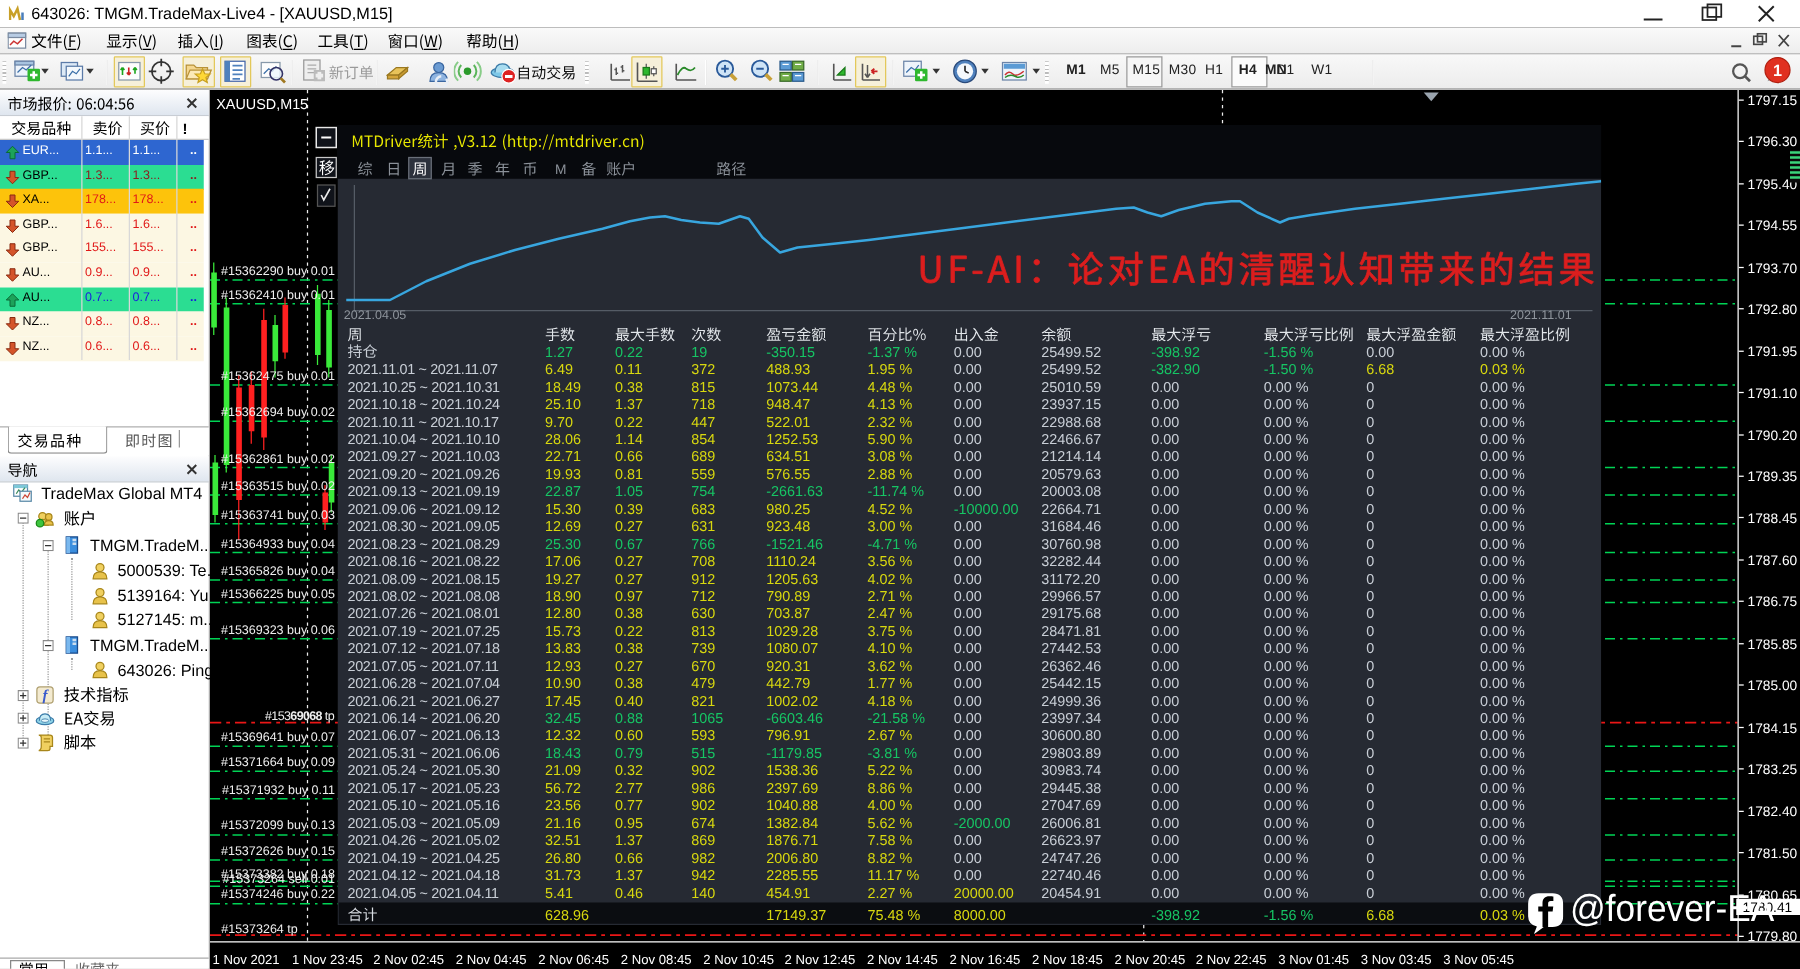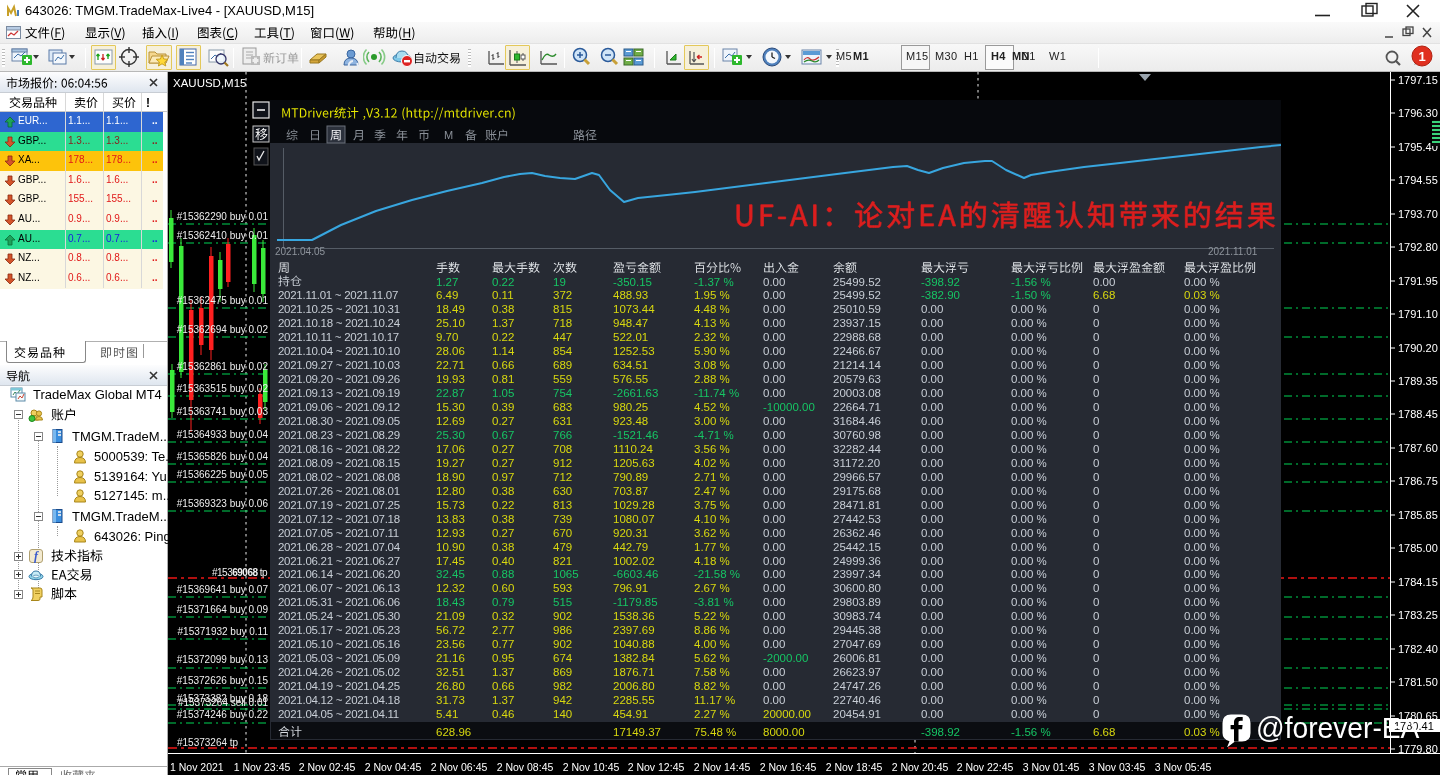--- a/index.html
+++ b/index.html
@@ -206,21 +206,21 @@
 <svg class="abs" style="left:800px;top:2px" width="24" height="24">
       <rect x="2" y="4" width="19" height="14" fill="#eef4fb" stroke="#6b84a8"></rect>
       <rect x="3" y="5" width="17" height="4" fill="#5b9bd5"></rect>
       <path d="M4 14 Q7 10 10 13 Q13 16 19 11" stroke="#cc3333" stroke-width="1.2" fill="none"></path>
       <path d="M4 16 Q8 13 12 15 Q16 17 19 14" stroke="#2a8a2a" stroke-width="1.2" fill="none"></path>
     </svg>
 <div class="caret" style="left:826px"></div>
 <div class="abs tfbox" style="left:901px;width:29px;background:#f6f6f6"></div>
 <div class="abs tfbox" style="left:985px;width:29px;background:#fbfbfb"></div>
 <div class="tf" style="left:853px;font-weight:700">M1</div>
-<div class="tf" style="left:836px;font-weight:400">M5</div>
+<div class="tf" style="left:880px;font-weight:400">M5</div>
 <div class="tf" style="left:906px;font-weight:400">M15</div>
 <div class="tf" style="left:935px;font-weight:400">M30</div>
 <div class="tf" style="left:964px;font-weight:400">H1</div>
 <div class="tf" style="left:991px;font-weight:600">H4</div>
 <div class="tf" style="left:1021px;font-weight:400">D1</div>
 <div class="tf" style="left:1049px;font-weight:400">W1</div>
 <div class="tf" style="left:1012px;font-weight:700">MN</div>
 <svg class="abs" style="left:1383px;top:4px" width="24" height="24">
       <circle cx="9" cy="9" r="5.5" fill="none" stroke="#555" stroke-width="1.8"></circle>
       <line x1="12.5" y1="12.5" x2="17" y2="17" stroke="#555" stroke-width="2.2"></line>

